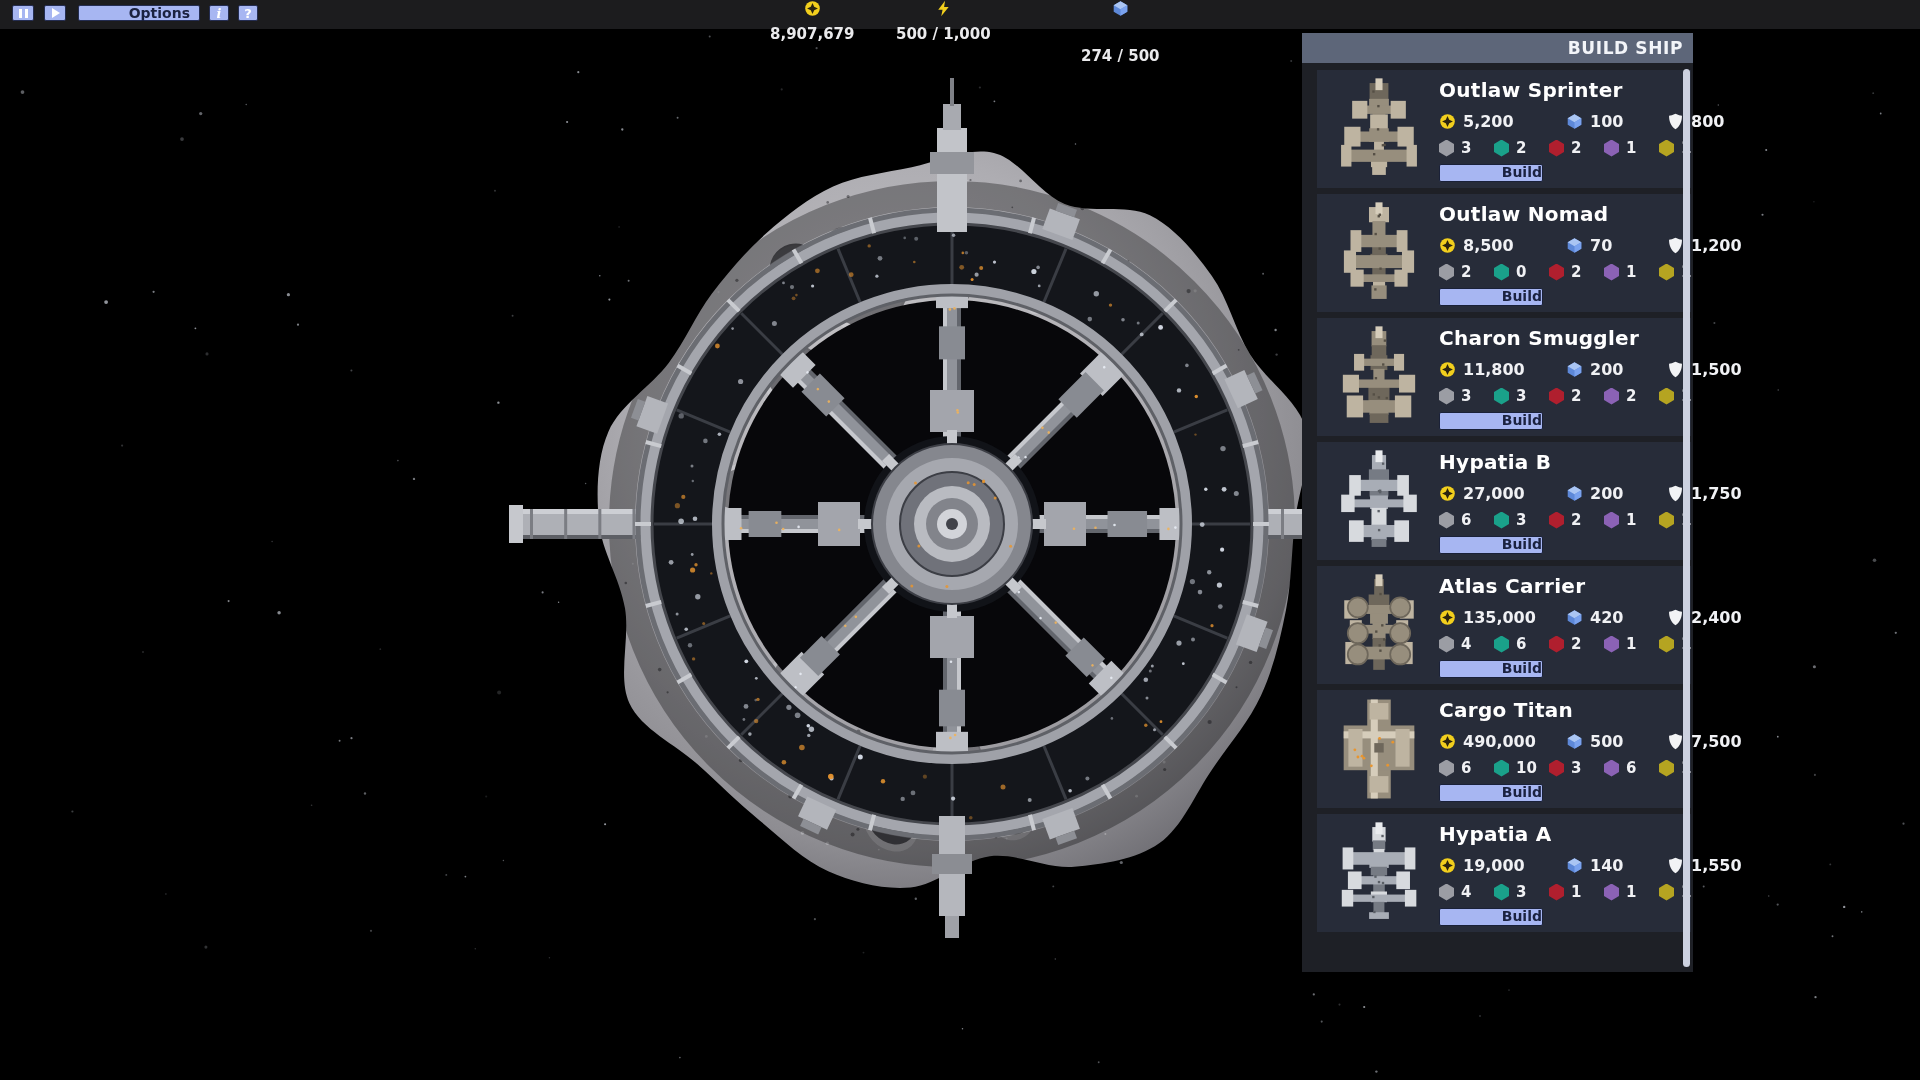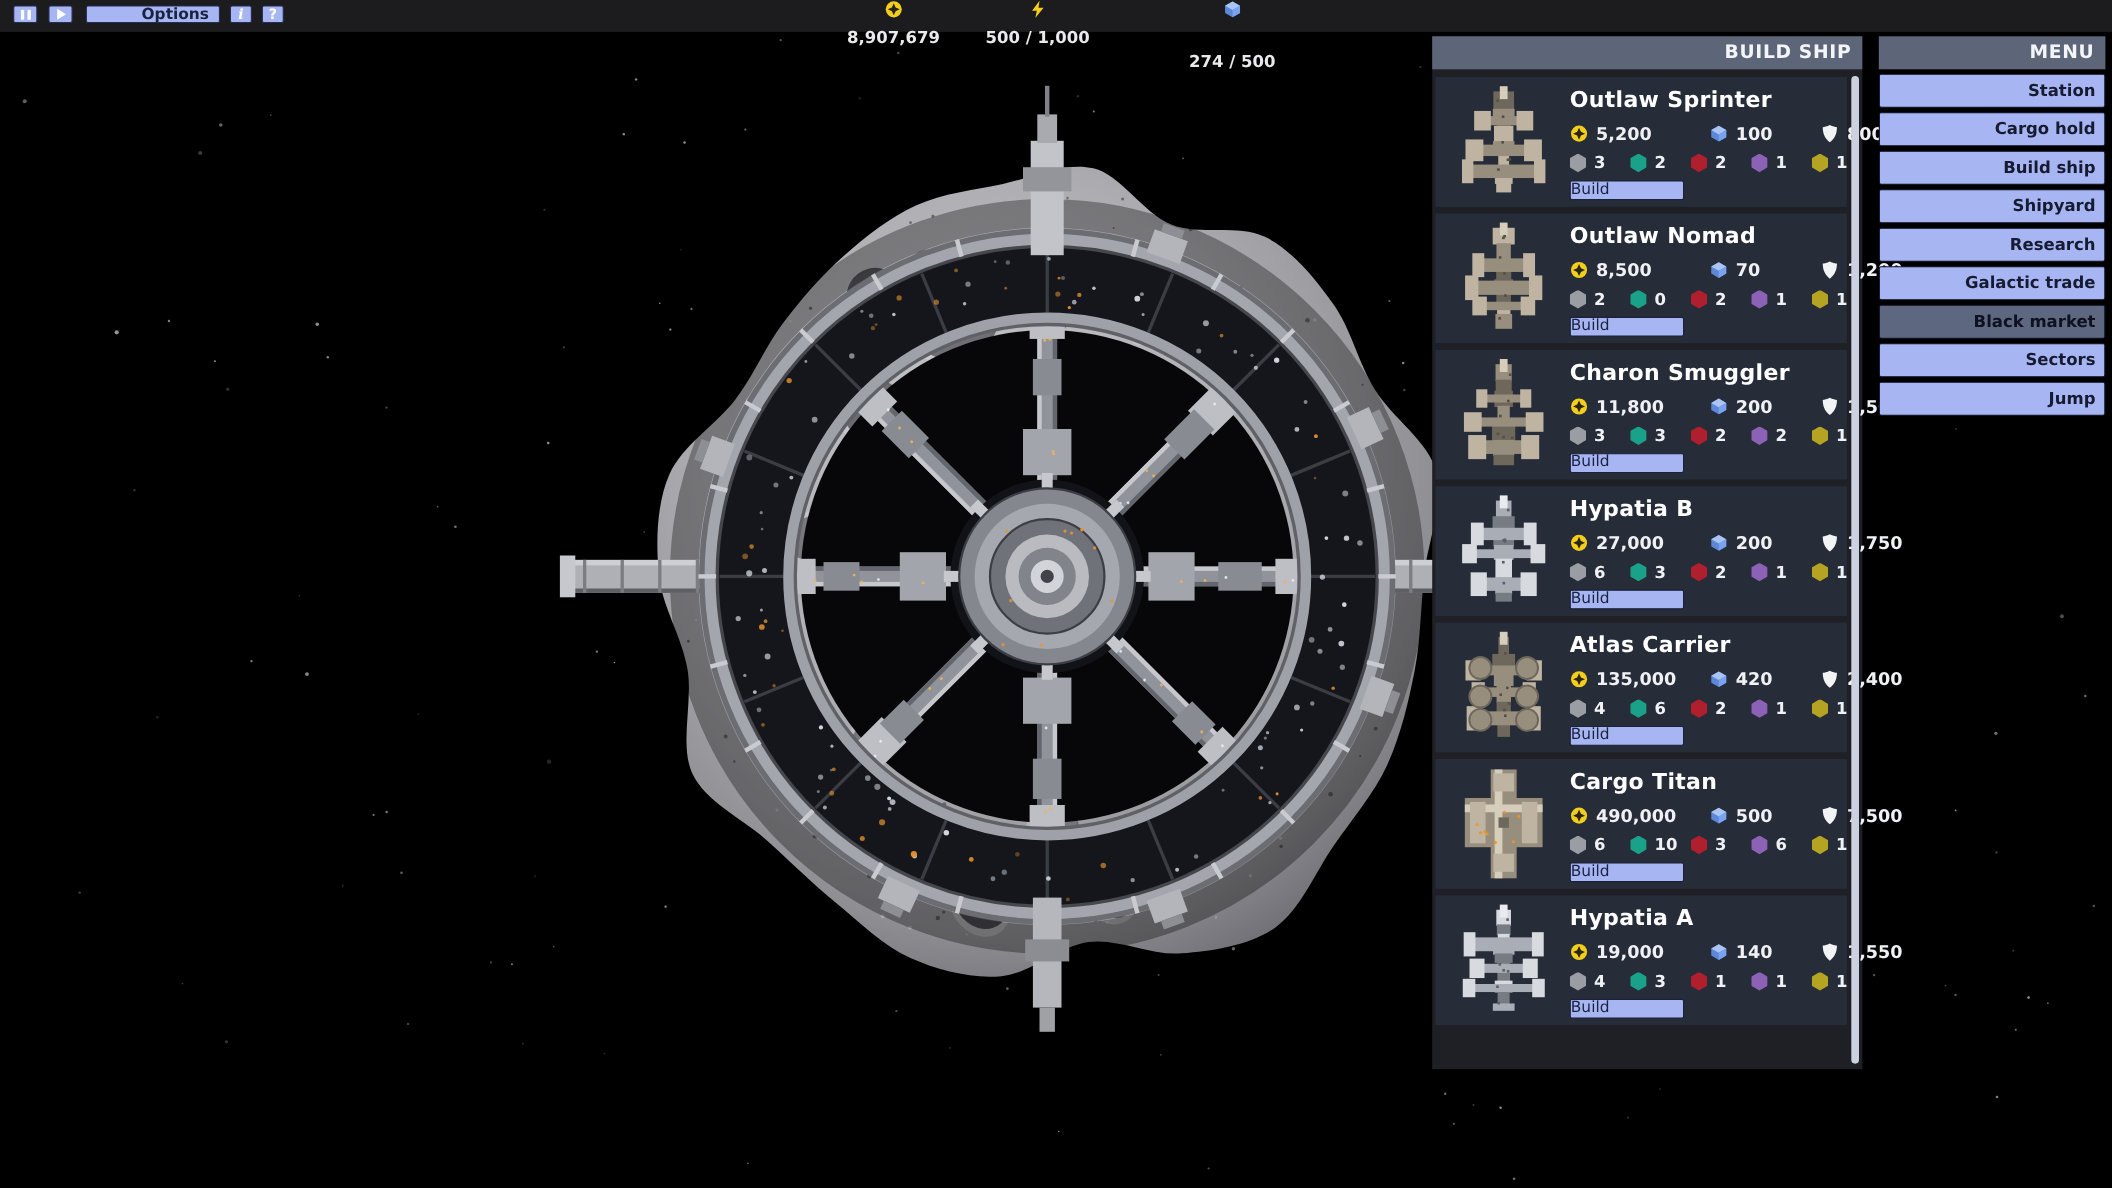--- a/index.html
+++ b/index.html
@@ -26,42 +26,42 @@
   .res:nth-of-type(1){left:770px;}
   .res:nth-of-type(2){left:896px;}
   .res:nth-of-type(3){left:1081px;gap:30px;}
   .res-ic{width:17px;height:17px;display:inline-flex;}
   .res-ic svg{width:17px;height:17px;}
 
   
   #build-panel{position:absolute;left:1302px;top:33px;width:391px;height:939px;background:var(--panel-bg);z-index:10;}
   .panel-header{height:30px;background:var(--header);color:#f3f5f9;font-weight:bold;font-size:17px;
                 line-height:30px;text-align:right;padding-right:10px;letter-spacing:.6px;box-sizing:border-box;}
-  #ship-list{position:absolute;left:0;top:30px;width:391px;}
+  #ship-list{position:absolute;left:12px;top:30px;width:391px;}
   .entry{position:relative;margin:6px 14px 0 3px;height:118px;background:var(--entry-bg);}
   .entry:first-child{margin-top:7px;}
   .thumb{position:absolute;left:5px;top:4px;width:113px;height:110px;display:flex;align-items:center;justify-content:center;}
   .thumb svg{width:78px;height:106px;}
   .ship-name{position:absolute;left:122px;top:8px;font-size:20px;font-weight:bold;color:#fff;letter-spacing:.3px;white-space:nowrap;}
   .cost-row{position:absolute;left:122px;top:41px;display:flex;align-items:center;height:20px;}
   .cost{display:flex;align-items:center;gap:7px;font-size:16px;font-weight:bold;color:#f0f1f4;white-space:nowrap;}
   .cost.c1{width:127px;}
   .cost.c2{width:101px;}
   .cost .ic,.cost .ic svg{width:17px;height:17px;display:inline-flex;}
   .hex-row{position:absolute;left:122px;top:68px;display:flex;height:20px;align-items:center;}
   .mat{display:flex;align-items:center;gap:7px;width:55px;font-size:15px;font-weight:bold;color:#f0f1f4;}
   .hex{width:15px;height:17px;clip-path:polygon(50% 0,100% 26%,100% 74%,50% 100%,0 74%,0 26%);}
   .hex-gray{background:var(--hex-gray);}
   .hex-teal{background:var(--hex-teal);}
   .hex-red{background:var(--hex-red);}
   .hex-purple{background:var(--hex-purple);}
   .hex-yellow{background:var(--hex-yellow);}
   .build-btn{position:absolute;left:122px;top:94px;width:104px;height:18px;background:var(--accent);
              border:1px solid #1a2138;border-radius:2px;box-sizing:border-box;color:#1b2240;
-             font-size:14px;font-weight:normal;text-align:left;line-height:15px;cursor:pointer;}
+             font-size:14px;font-weight:bold;text-align:right;line-height:15px;cursor:pointer;}
   #scrollbar{position:absolute;right:3px;top:36px;width:7px;height:898px;z-index:11;}
   #scroll-thumb{width:7px;height:100%;background:#ccd1e0;border-radius:4px;}
 
   
   #menu-panel{position:absolute;left:1708px;top:33px;width:206px;z-index:10;}
   .menu-item{margin-top:4px;height:31px;background:var(--accent);border:1px solid #0f1220;border-radius:2px;
              box-sizing:border-box;color:#161b31;font-size:15px;font-weight:bold;text-align:right;
              line-height:29px;padding-right:8px;cursor:pointer;}
   .menu-item.selected{background:var(--selected);color:#0d1120;}
 </style>
@@ -1626,36 +1626,14 @@
             </span>
     </div>
     <div class="build-btn">Build</div>
   </div>
 </div>
     <div id="scrollbar">
       <div id="scroll-thumb"></div>
     </div>
   </div>
 
-  <div id="menu-panel">
-    <div class="panel-header">MENU</div>
-    <div id="menu-list">
-  <div class="menu-item">Station</div>
-
-  <div class="menu-item">Cargo hold</div>
-
-  <div class="menu-item">Build ship</div>
-
-  <div class="menu-item">Shipyard</div>
-
-  <div class="menu-item">Research</div>
-
-  <div class="menu-item">Galactic trade</div>
-
-  <div class="menu-item selected">Black market</div>
-
-  <div class="menu-item">Sectors</div>
-
-  <div class="menu-item">Jump</div>
+
 </div>
-  </div>
-
-</div>
 
 </body></html>

